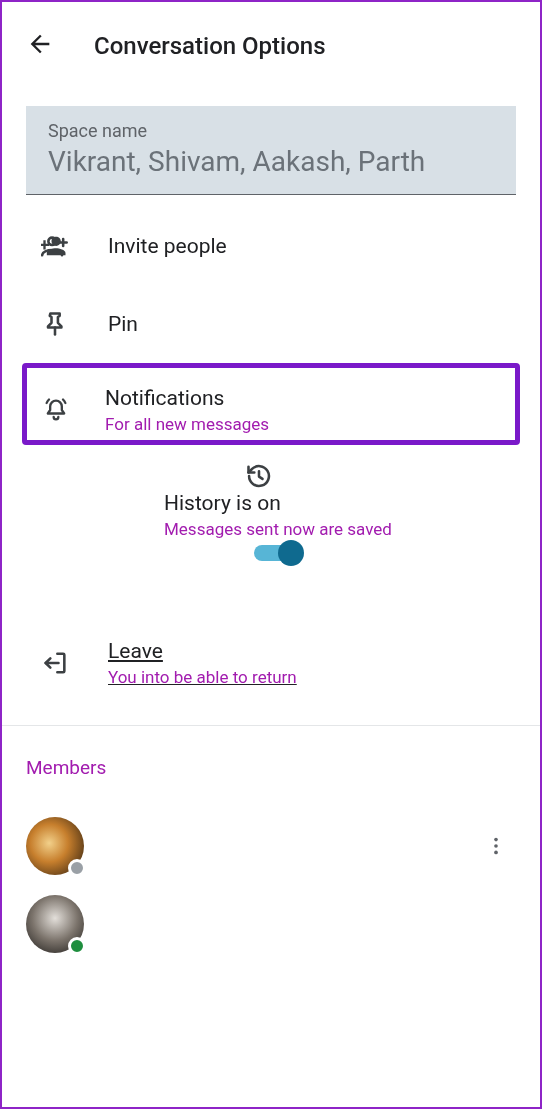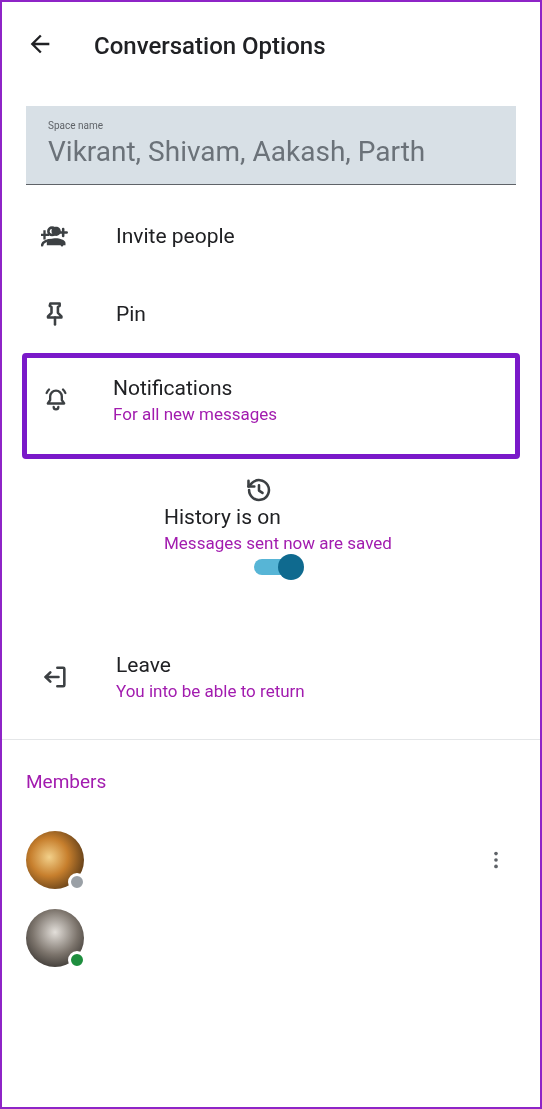--- a/index.html
+++ b/index.html
@@ -29,43 +29,42 @@
     color: #202124;
   }
 
   .space-field {
     margin: 20px 24px 0 24px;
     background: #d8e0e6;
     border-bottom: 1.5px solid #5f6368;
     padding: 14px 22px 16px 22px;
   }
   .space-label {
-    font-size: 10px;
+    font-size: 18px;
     color: #5f6368;
     margin-bottom: 4px;
   }
   .space-value {
     font-size: 28px;
     color: #6b7279;
     background: transparent;
     border: none;
     width: 100%;
     outline: none;
     font-family: inherit;
   }
 
   .options { padding: 12px 0 0 0; }
   .option-row {
     display: flex;
     align-items: center;
     padding: 24px 24px 24px 38px;
     cursor: pointer;
-    gap: 8px;
-  }
-  .option-row.tight { padding-top: 18px; padding-bottom: 30px; }
+  }
+  .option-row.tight { padding-top: 18px; padding-bottom: 6px; }
   .option-icon {
     width: 30px; height: 30px;
     flex: 0 0 30px;
     margin-right: 38px;
     display: flex; align-items: center; justify-content: center;
     color: #3c4043;
   }
   .option-icon svg { width: 28px; height: 28px; }
   .option-text { flex: 1; }
   .option-label {
@@ -250,21 +249,21 @@
     <div class="history-text">
       <div class="option-label">History is on</div>
       <div class="option-sub">Messages sent now are saved</div>
     </div>
     <div class="toggle">
       <div class="toggle-track"></div>
       <div class="toggle-thumb"></div>
     </div>
   </div>
 
-  <div class="option-row" style="padding-top:28px;">
+  <div class="option-row" style="padding-top:28px;text-decoration:underline;">
     <div class="option-icon">
       <svg viewBox="0 0 24 24">
           <g fill="none" stroke="#3c4043" stroke-width="2.2" stroke-linecap="round" stroke-linejoin="round">
         <path d="M14 4h5a1 1 0 0 1 1 1v14a1 1 0 0 1-1 1h-5"></path>
         <polyline points="8 8 4 12 8 16"></polyline>
         <line x1="4" y1="12" x2="15" y2="12"></line>
       </g>
         </svg>
     </div>
     <div class="option-text">

